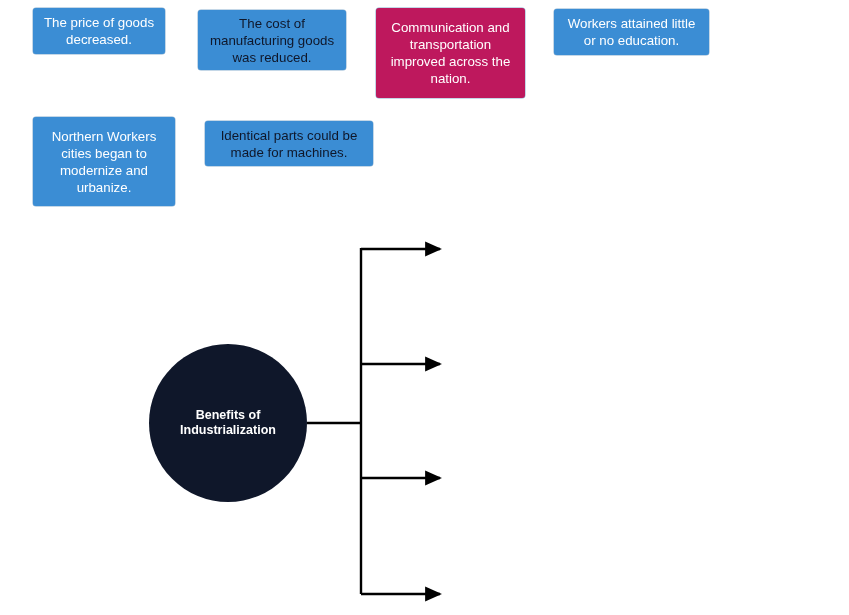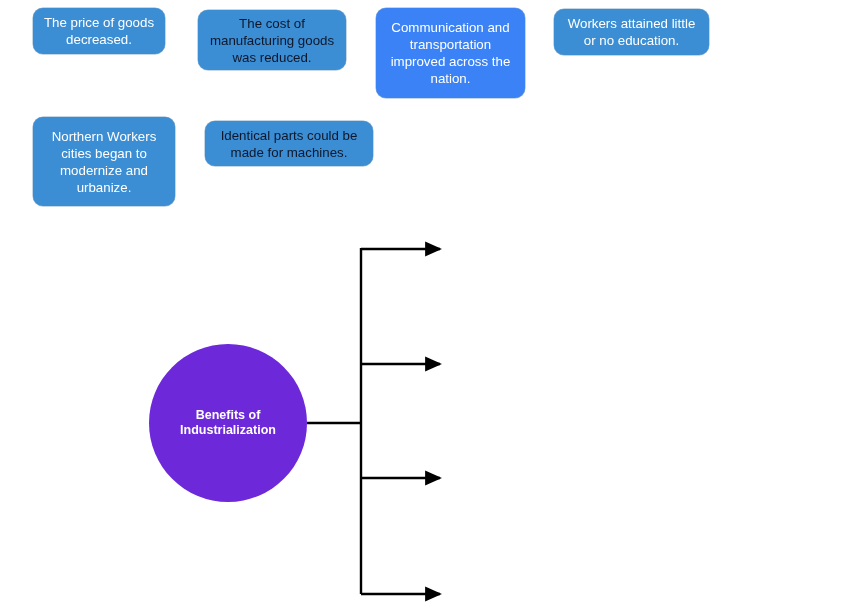--- a/index.html
+++ b/index.html
@@ -18,21 +18,21 @@
     height: 615px;
     background: #ffffff;
     overflow: hidden;
   }
 
   
   .tile {
     position: absolute;
     box-sizing: border-box;
     background: #3b8dd4;
-    border-radius: 10px;
+    border-radius: 3px;
     color: #ffffff;
     font-size: 13.3px;
     line-height: 17px;
     text-align: center;
     display: flex;
     align-items: center;
     justify-content: center;
     padding: 3px 6px;
     cursor: move;
     user-select: none;
@@ -92,32 +92,32 @@
     <g id="connector-group">
         <line x1="307" y1="423" x2="361" y2="423" stroke="#000000" stroke-width="2.4"></line>
         <line x1="361" y1="248" x2="361" y2="594" stroke="#000000" stroke-width="2.4"></line>
         <line x1="361" y1="249" x2="440" y2="249" stroke="#000000" stroke-width="2.4" marker-end="url(#arrowhead)"></line>
         <line x1="361" y1="364" x2="440" y2="364" stroke="#000000" stroke-width="2.4" marker-end="url(#arrowhead)"></line>
         <line x1="361" y1="478" x2="440" y2="478" stroke="#000000" stroke-width="2.4" marker-end="url(#arrowhead)"></line>
         <line x1="361" y1="594" x2="440" y2="594" stroke="#000000" stroke-width="2.4" marker-end="url(#arrowhead)"></line>
       </g>
   </svg>
 
-  <div class="center-node" id="center-node" style="left: 149px; top: 344px; width: 158px; height: 158px; background: #6d28d9; color: rgb(255, 255, 255);">
+  <div class="center-node" id="center-node" style="left: 149px; top: 344px; width: 158px; height: 158px; background: #0f172a; color: rgb(255, 255, 255);">
     <span class="center-node-text">Benefits of Industrialization</span>
   </div>
 
   <div id="tiles-layer">
       <div class="tile" style="left: 33px; top: 8px; width: 132px; height: 46px; background: rgb(59, 141, 212); color: rgb(255, 255, 255);">
         <span class="tile-text">The price of goods decreased.</span>
       </div>
       <div class="tile" style="left: 198px; top: 10px; width: 148px; height: 60px; background: rgb(59, 141, 212); color: #0f172a;">
         <span class="tile-text">The cost of manufacturing goods was reduced.</span>
       </div>
-      <div class="tile" style="left: 376px; top: 8px; width: 149px; height: 90px; background: #3b82f6; color: rgb(255, 255, 255);">
+      <div class="tile" style="left: 376px; top: 8px; width: 149px; height: 90px; background: #be185d; color: rgb(255, 255, 255);">
         <span class="tile-text">Communication and transportation improved across the nation.</span>
       </div>
       <div class="tile" style="left: 554px; top: 9px; width: 155px; height: 46px; background: rgb(59, 141, 212); color: rgb(255, 255, 255); align-items: center;">
         <span class="tile-text">Workers attained little or no education.</span>
       </div>
       <div class="tile" style="left: 33px; top: 117px; width: 142px; height: 89px; background: rgb(59, 141, 212); color: rgb(255, 255, 255);">
         <span class="tile-text">Northern Workers cities began to modernize and urbanize.</span>
       </div>
       <div class="tile" style="left: 205px; top: 121px; width: 168px; height: 45px; background: rgb(59, 141, 212); color: #0f172a;">
         <span class="tile-text">Identical parts could be made for machines.</span>

